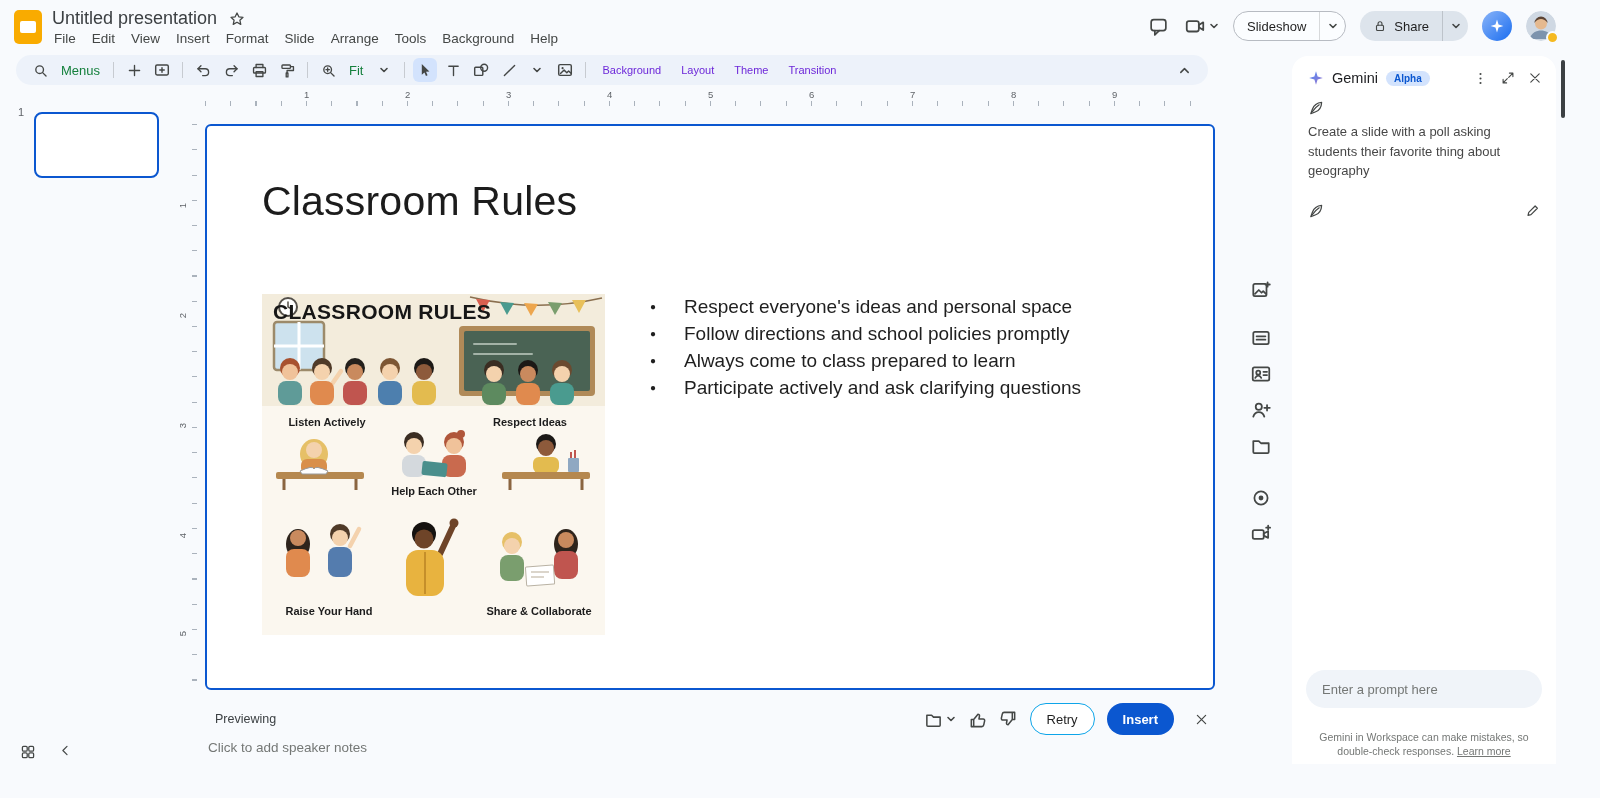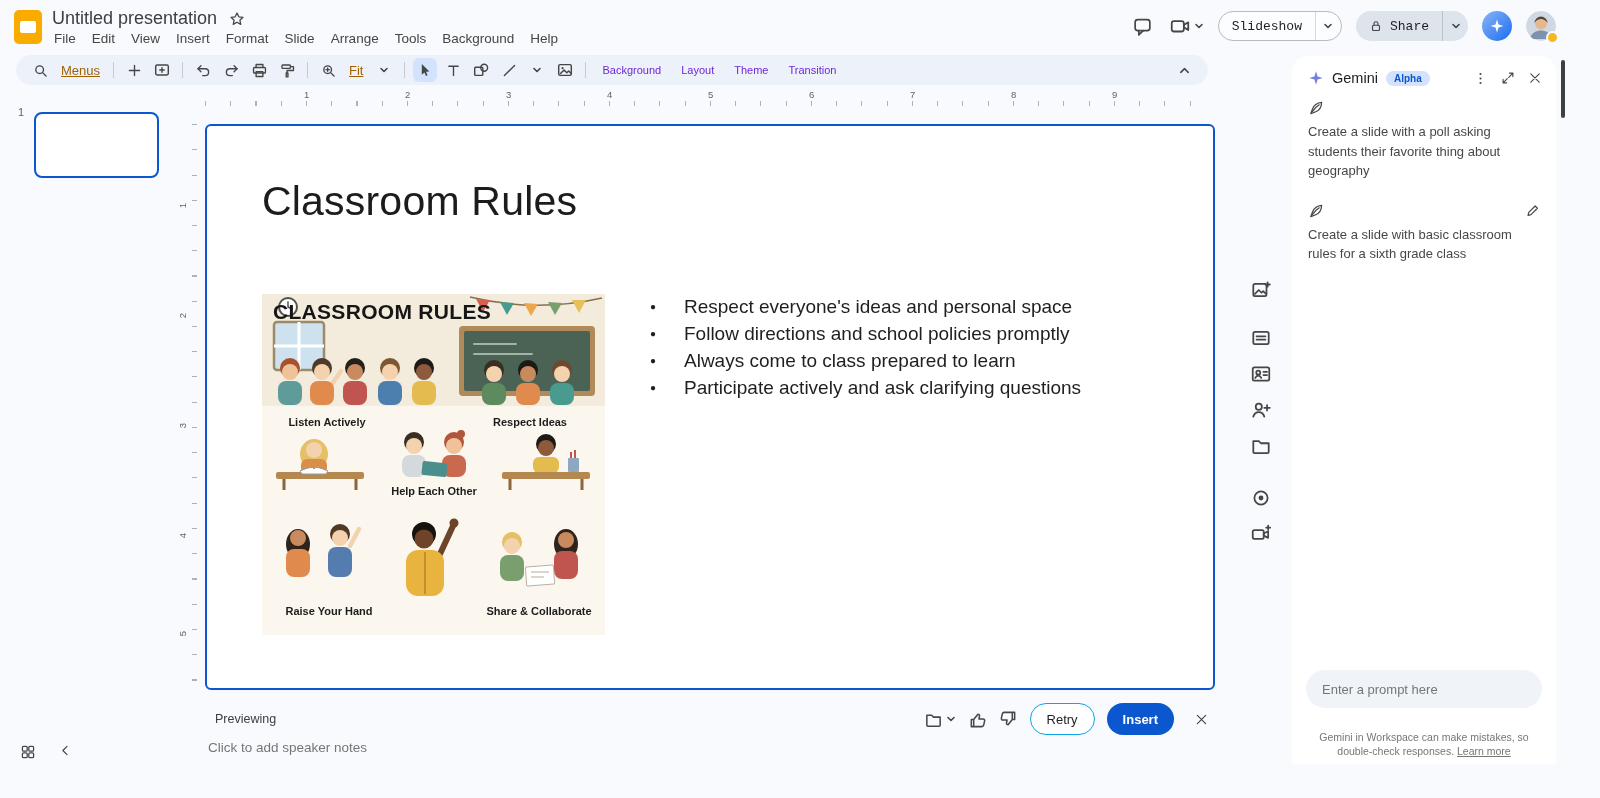--- a/index.html
+++ b/index.html
@@ -12,35 +12,35 @@
   
   .logo { left:14px; top:10px; width:28px; height:34px; background:#f9ab00; border-radius:5px; }
   .logo .inner { position:absolute; left:6px; top:11px; width:16px; height:12px; background:#fff; border-radius:2px; }
   .title-wrap { left:52px; top:8px; display:flex; align-items:center; gap:12px; }
   .doc-title { font-size:18px; color:#3c4043; }
   .menubar { left:46px; top:28px; display:flex; }
   .menu-item { font-size:13.5px; color:#444746; padding:3px 8px; border-radius:6px; cursor:default; }
   .top-right { top:11px; right:44px; display:flex; align-items:center; gap:14px; }
   .tr-icon { width:24px; height:24px; display:flex; align-items:center; justify-content:center; }
   .cam-group { display:flex; align-items:center; gap:3px; }
-  .split-btn { display:flex; height:30px; border-radius:16px; overflow:hidden; font-size:13px; color:#1f1f1f;font-family:Liberation Mono, monospace; }
+  .split-btn { display:flex; height:30px; border-radius:16px; overflow:hidden; font-size:13px; color:#1f1f1f; }
   .split-btn.outline { border:1px solid #b7bbc2; background:#fbfdff; }
   .split-btn.tonal { background:#dde4ec; }
   .split-main { display:flex; align-items:center; gap:7px; padding:0 13px; height:100%; }
   .split-caret { display:flex; align-items:center; justify-content:center; width:26px; height:100%; border-left:1px solid rgba(0,0,0,.14); }
   .gem-btn { width:30px; height:30px; border-radius:50%; background:linear-gradient(135deg,#8ab4f8,#1a6df0); display:flex; align-items:center; justify-content:center; }
   .avatar { position:relative; width:30px; height:30px; border-radius:50%; overflow:visible; }
   .avatar svg { border-radius:50%; }
   .avatar .badge { position:absolute; right:-3px; bottom:-3px; width:13px; height:13px; border-radius:50%; background:#f5b920; border:2px solid #f8fafd; }
 
   
   .toolbar { left:16px; top:55px; width:1192px; height:30px; background:#edf2fa; border-radius:15px; display:flex; align-items:center; padding:0 10px; }
   .tb-btn { height:24px; min-width:24px; border-radius:6px; display:flex; align-items:center; justify-content:center; padding:0 3px; margin:0 2px; }
   .tb-btn.sel { background:#d3e3fd; }
-  .tb-label { font-size:13px; color:#a16207; padding:0 7px;text-decoration:underline; }
+  .tb-label { font-size:13px; color:#15803d; padding:0 7px; }
   .tb-sep { width:1px; height:16px; background:#c7cbd1; margin:0 6px; }
   .tb-text-btn { font-size:11px; color:#6d28d9; padding:4px 10px; border-radius:14px;text-align:right; }
   .tb-right { margin-left:auto; }
 
   
   .slide-num { left:18px; top:106px; font-size:11px; color:#5f6368; }
   .thumb { left:34px; top:112px; width:125px; height:66px; background:#fff; border:2px solid #0b57d0; border-radius:8px; }
 
   
   .hruler-ticks { left:205px; top:101px; width:1010px; height:5px;
@@ -583,21 +583,20 @@
     <div class="gp-item" style="margin-top:22px">
       <div class="gp-item-head">
         <svg class="ic" width="16" height="16" viewBox="0 0 20 20">
             <path d="M17 3c-5.5.5-9.5 3-11.5 8.5L3.5 17l5.5-2C14.5 13 16.8 8.5 17 3z"></path>
             <path d="M5.5 14.5c3-4.5 5.5-6.5 8.5-8.5"></path>
           </svg>
         <svg class="ic" width="15" height="15" viewBox="0 0 20 20">
             <path d="M4 16.5l1-4 8.5-8.5 3 3L8 15.5l-4 1z"></path>
           </svg>
       </div>
-      <div class="gp-text">Create a slide with basic classroom rules for a sixth grade class</div>
     </div>
 
     <input class="gp-input" placeholder="Enter a prompt here" style="">
     <div class="gp-disclaimer">
       <span>Gemini in Workspace can make mistakes, so double-check responses.</span>
       <a>Learn more</a>
     </div>
   </div>
 
   <div class="abs scroll-thumb"></div>

